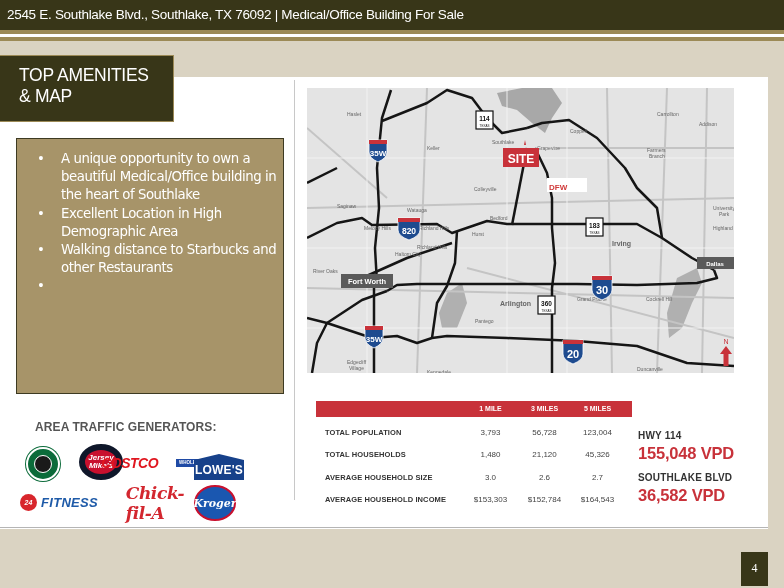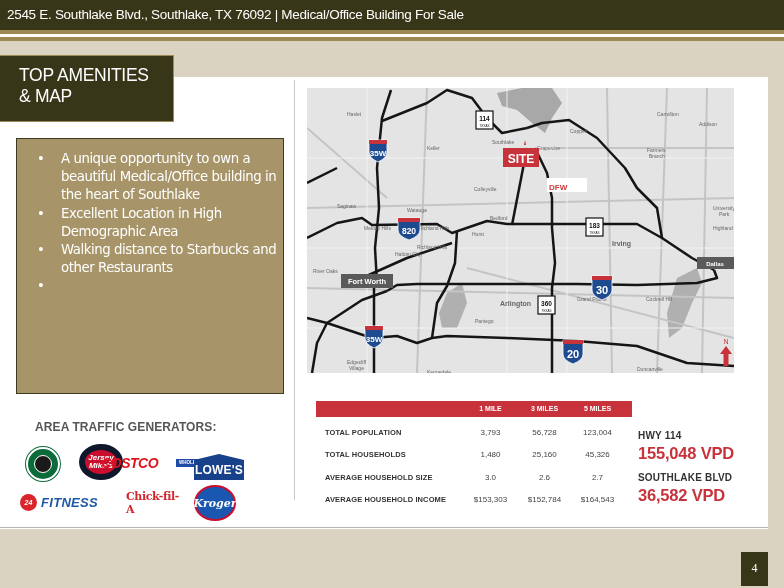--- a/index.html
+++ b/index.html
@@ -33,21 +33,21 @@
   .jerseymikes { left: 59px; top: 4px; width: 44px; height: 36px; border-radius: 50%; background: #c8102e; border: 6px solid #0f172a; color: #fff; font-size: 8px; font-weight: bold; font-style: italic; line-height: 8px; text-align: center; flex-direction: column; }
   .costco { left: 106px; top: 10px; width: 60px; height: 26px; flex-direction: row; }
   .costco .c1 { color: #e0161f; font-weight: bold; font-size: 14px; font-style: italic; letter-spacing: -0.5px; line-height: 14px; }
   .costco .c2 { background: #1f4aa5; color: #fff; font-size: 4.5px; font-weight: bold; padding: 1px 3px; margin-left: 18px; line-height: 6px; }
   .lowes { left: 174px; top: 12px; width: 50px; height: 30px; flex-direction: column; }
   .lowes .roof { width: 0; height: 0; border-left: 25px solid transparent; border-right: 25px solid transparent; border-bottom: 6px solid #17418a; }
   .lowes .body { width: 50px; height: 20px; background: #17418a; color: #fff; font-weight: bold; font-size: 12px; text-align: center; line-height: 20px; letter-spacing: 0.2px; }
   .fitness { left: 0px; top: 52px; width: 78px; height: 20px; justify-content: flex-start; }
   .fitness .badge { width: 17px; height: 17px; border-radius: 50%; background: #d8262c; color: #fff; font-size: 7px; font-weight: bold; font-style: italic; display: flex; align-items: center; justify-content: center; }
   .fitness .txt { color: #1e5aa8; font-weight: bold; font-style: italic; font-size: 13px; margin-left: 4px; letter-spacing: 0.3px; }
-  .chickfila { left: 106px; top: 50px; width: 58px; height: 26px; color: #d3272f; font-family: "DejaVu Serif", serif; font-size: 11px; font-weight: bold; letter-spacing: -0.4px; }
+  .chickfila { left: 106px; top: 50px; width: 58px; height: 26px; color: #d3272f; font-family: "DejaVu Serif", serif; font-style: italic; font-size: 17px; font-weight: bold; letter-spacing: -0.4px; }
   .kroger { left: 174px; top: 45px; width: 42px; height: 36px; border-radius: 50%; background: #1a57b0; border: 2px solid #c8102e; color: #fff; font-family: "DejaVu Serif", serif; font-style: italic; font-weight: bold; font-size: 11px; }
 
   .map { position: absolute; left: 307px; top: 88px; width: 427px; height: 285px; background: #e6e6e6; overflow: hidden; }
 
   .demo-table { position: absolute; left: 316px; top: 401px; width: 316px; }
   .demo-head { height: 16px; background: #c8323a; display: flex; }
   .demo-head .hcell { color: #ffffff; font-size: 7px; font-weight: bold; text-align: center; line-height: 16px; }
   .demo-row { display: flex; height: 22.5px; align-items: center; }
   .cell-label { width: 147px; padding-left: 9px; font-size: 7.5px; font-weight: bold; color: #333; letter-spacing: 0.1px; }
   .cell-num { font-size: 8px; color: #444; text-align: center; }
@@ -261,21 +261,21 @@
   </div>
   <div class="demo-row" style="margin-top:4px;">
     <div class="cell-label">TOTAL POPULATION</div>
     <div class="cell-num c1w">3,793</div>
     <div class="cell-num c2w">56,728</div>
     <div class="cell-num c3w">123,004</div>
   </div>
   <div class="demo-row">
     <div class="cell-label">TOTAL HOUSEHOLDS</div>
     <div class="cell-num c1w">1,480</div>
-    <div class="cell-num c2w">25,160</div>
+    <div class="cell-num c2w">21,120</div>
     <div class="cell-num c3w">45,326</div>
   </div>
   <div class="demo-row">
     <div class="cell-label">AVERAGE HOUSEHOLD SIZE</div>
     <div class="cell-num c1w">3.0</div>
     <div class="cell-num c2w">2.6</div>
     <div class="cell-num c3w">2.7</div>
   </div>
   <div class="demo-row">
     <div class="cell-label">AVERAGE HOUSEHOLD INCOME</div>

